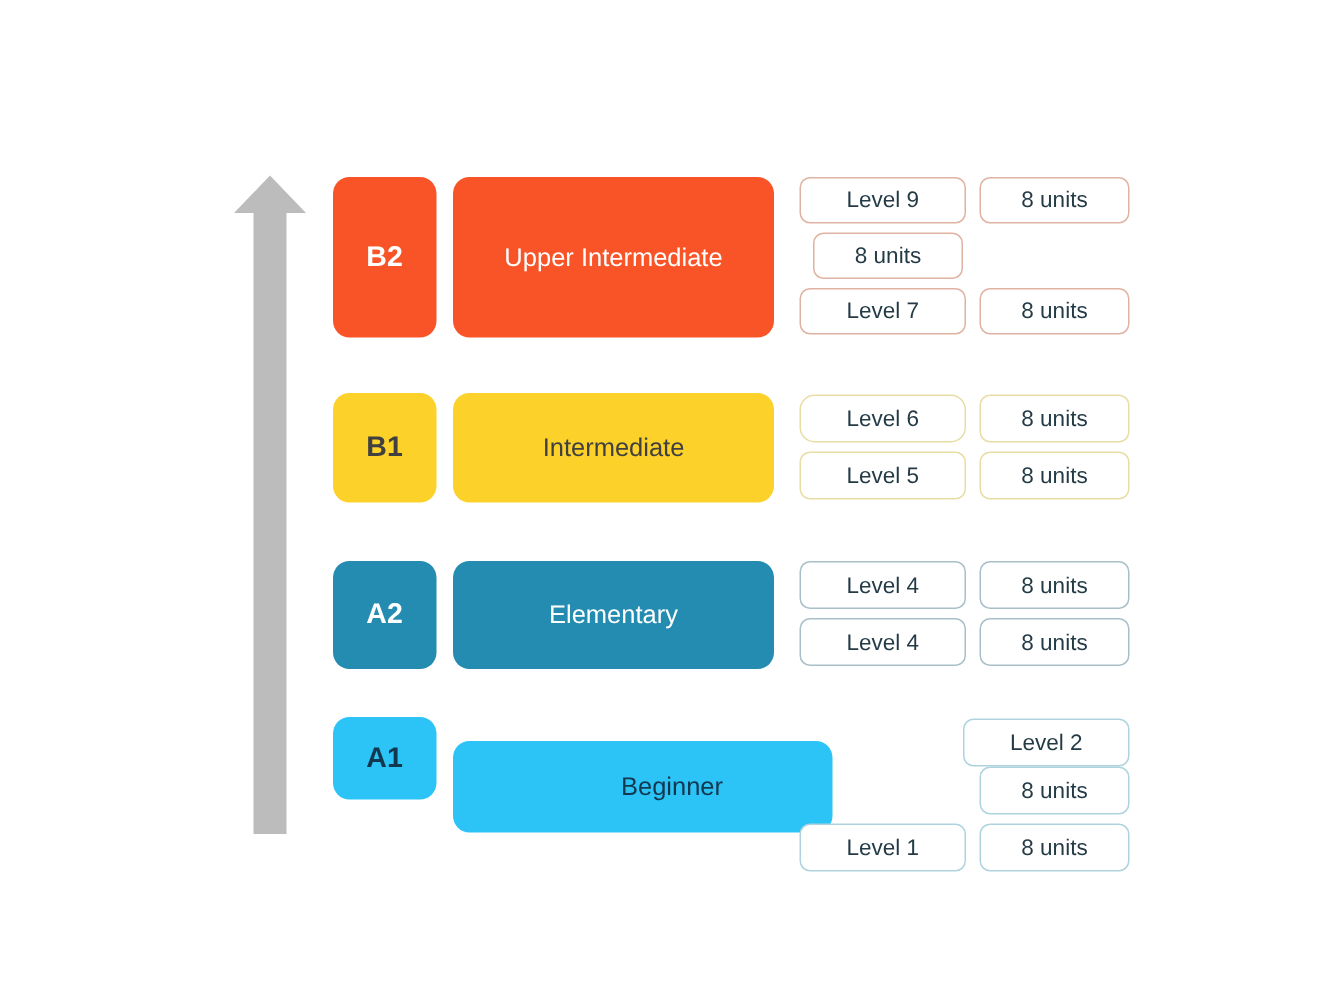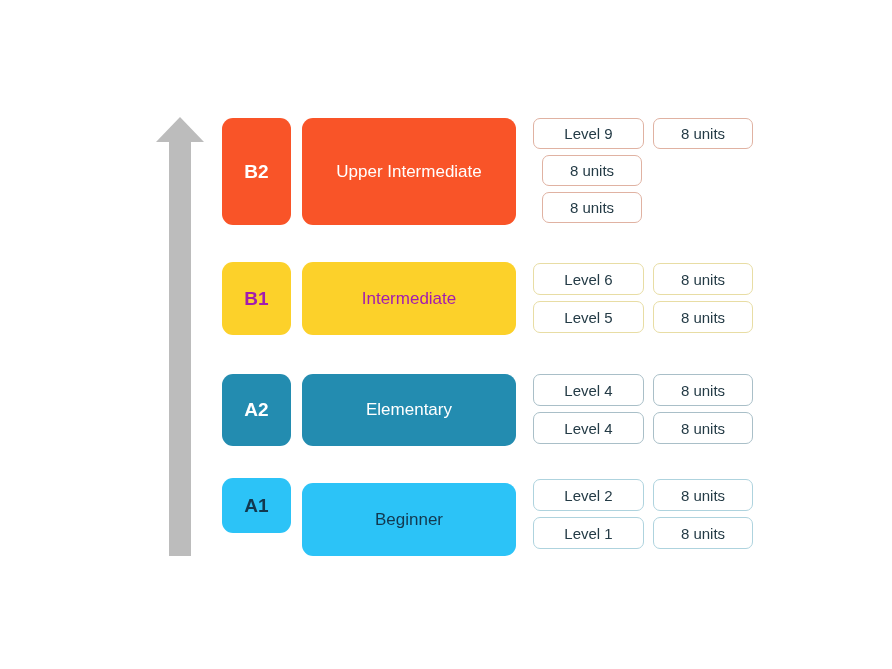--- a/index.html
+++ b/index.html
@@ -78,21 +78,21 @@
     justify-content: center;
     font-size: 15px;
     color: #243b46;
     box-sizing: border-box;
   }
   .pill.level { width: 111px; }
   .pill.units { width: 100px; margin-left: 9px; }
 
   
   .r-b2 .badge, .r-b2 .namebox { background: #f95428; color: #ffffff; }
-  .r-b1 .badge, .r-b1 .namebox { background: #fcd12a; color: #a21caf; }
+  .r-b1 .badge, .r-b1 .namebox { background: #fcd12a; color: #404040; }
   .r-a2 .badge, .r-a2 .namebox { background: #238cb0; color: #ffffff; }
   .r-a1 .badge, .r-a1 .namebox { background: #2cc3f7; color: #12384f; }
 
   .r-b2 .pill { border-color: #e0b2a2; }
   .r-b1 .pill { border-color: #e8dda4; }
   .r-a2 .pill { border-color: #a9bfc8; }
   .r-a1 .pill { border-color: #aed3de; }
 </style>
 </head>
 <body>
@@ -120,37 +120,40 @@
         <div class="pill units" style="height:31px;">
           <span>8 units</span>
         </div>
       </div>
       <div class="lvl-row" style="margin-bottom:6px;">
         <div class="pill units" style="height:31px;">
           <span>8 units</span>
         </div>
       </div>
       <div class="lvl-row">
+        <div class="pill level" style="height:31px;">
+          <span>Level 7</span>
+        </div>
         <div class="pill units" style="height:31px;">
           <span>8 units</span>
         </div>
       </div>
     </div>
   </div>
 
   <div class="row r-b1" style="top:262px;">
     <div class="badge" style="top:0px;height:73px;">
       <span>B1</span>
     </div>
     <div class="namebox" style="top:0px;height:73px;">
       <span>Intermediate</span>
     </div>
     <div class="levels" style="top:1px;">
       <div class="lvl-row" style="margin-bottom:6px;">
-        <div class="pill level" style="height:32px;">
+        <div class="pill level" style="height:32px;border-radius:10px;">
           <span>Level 6</span>
         </div>
         <div class="pill units" style="height:32px;">
           <span>8 units</span>
         </div>
       </div>
       <div class="lvl-row">
         <div class="pill level" style="height:32px;">
           <span>Level 5</span>
         </div>
@@ -185,25 +188,25 @@
           <span>8 units</span>
         </div>
       </div>
     </div>
   </div>
 
   <div class="row r-a1" style="top:478px;">
     <div class="badge" style="top:0px;height:55px;">
       <span>A1</span>
     </div>
-    <div class="namebox" style="top:5px;height:73px;">
+    <div class="namebox" style="top:16px;height:61px;padding-left:39px;">
       <span>Beginner</span>
     </div>
     <div class="levels" style="top:1px;">
-      <div class="lvl-row" style="margin-bottom:6px;">
+      <div class="lvl-row" style="margin-bottom:6px;flex-direction:column;">
         <div class="pill level" style="height:32px;">
           <span>Level 2</span>
         </div>
         <div class="pill units" style="height:32px;">
           <span>8 units</span>
         </div>
       </div>
       <div class="lvl-row">
         <div class="pill level" style="height:32px;">
           <span>Level 1</span>

